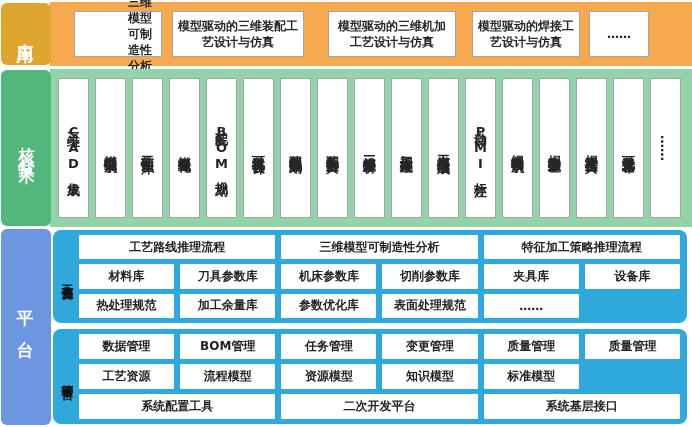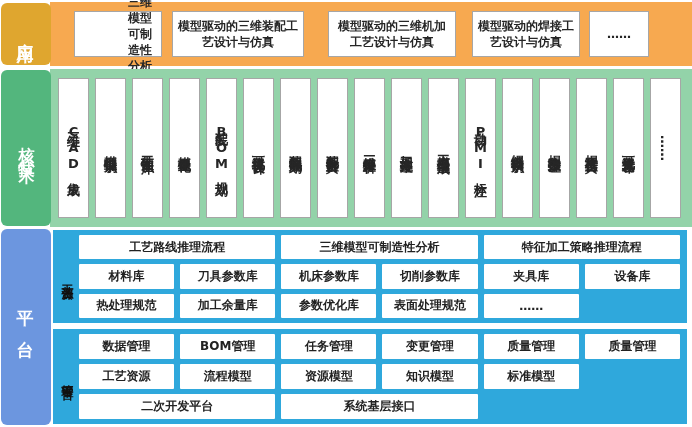--- a/index.html
+++ b/index.html
@@ -31,21 +31,21 @@
   .core-strip{position:absolute;left:50px;top:69px;width:642px;height:158px;background:#93d3a9;}
   .core-row{position:absolute;left:8px;right:11px;top:9px;bottom:9px;
             display:flex;justify-content:space-between;}
   .vbox{width:31px;background:#fff;border:1px solid #a6a6a6;box-sizing:border-box;
         display:flex;align-items:center;justify-content:center;
         writing-mode:vertical-rl;text-orientation:upright;
         font-size:13px;font-weight:600;letter-spacing:1px;line-height:1;}
   .vbox.dots-v{text-orientation:sideways;letter-spacing:0;font-weight:bold;}
 
   
-  .panel{position:absolute;left:53px;width:634px;background:#2fa8dc;border-radius:0;
+  .panel{position:absolute;left:53px;width:634px;background:#2fa8dc;border-radius:8px;
          display:flex;align-items:stretch;box-sizing:border-box;padding:5px 7px 5px 2px;}
   .panel-1{top:230px;height:93px;}
   .panel-2{top:329px;height:95px;}
   .panel-label{width:24px;display:flex;align-items:center;justify-content:center;
                font-size:12px;font-weight:bold;color:#111;
                writing-mode:vertical-rl;text-orientation:upright;letter-spacing:1px;}
   .panel-grid{flex:1;display:grid;grid-template-columns:repeat(6,1fr);
               grid-auto-rows:1fr;gap:5px 6px;}
   .pbox{background:#fff;display:flex;align-items:center;justify-content:center;
         font-size:12px;font-weight:600;color:#222;border-radius:1px;
@@ -122,18 +122,19 @@
       <div class="pbox">变更管理</div>
       <div class="pbox">质量管理</div>
       <div class="pbox">质量管理</div>
 
       <div class="pbox">工艺资源</div>
       <div class="pbox">流程模型</div>
       <div class="pbox">资源模型</div>
       <div class="pbox">知识模型</div>
       <div class="pbox">标准模型</div>
 
+      <div class="pbox span2">系统配置工具</div>
       <div class="pbox span2">二次开发平台</div>
       <div class="pbox span2">系统基层接口</div>
     </div>
   </div>
 
 </div>
 
 </body></html>

